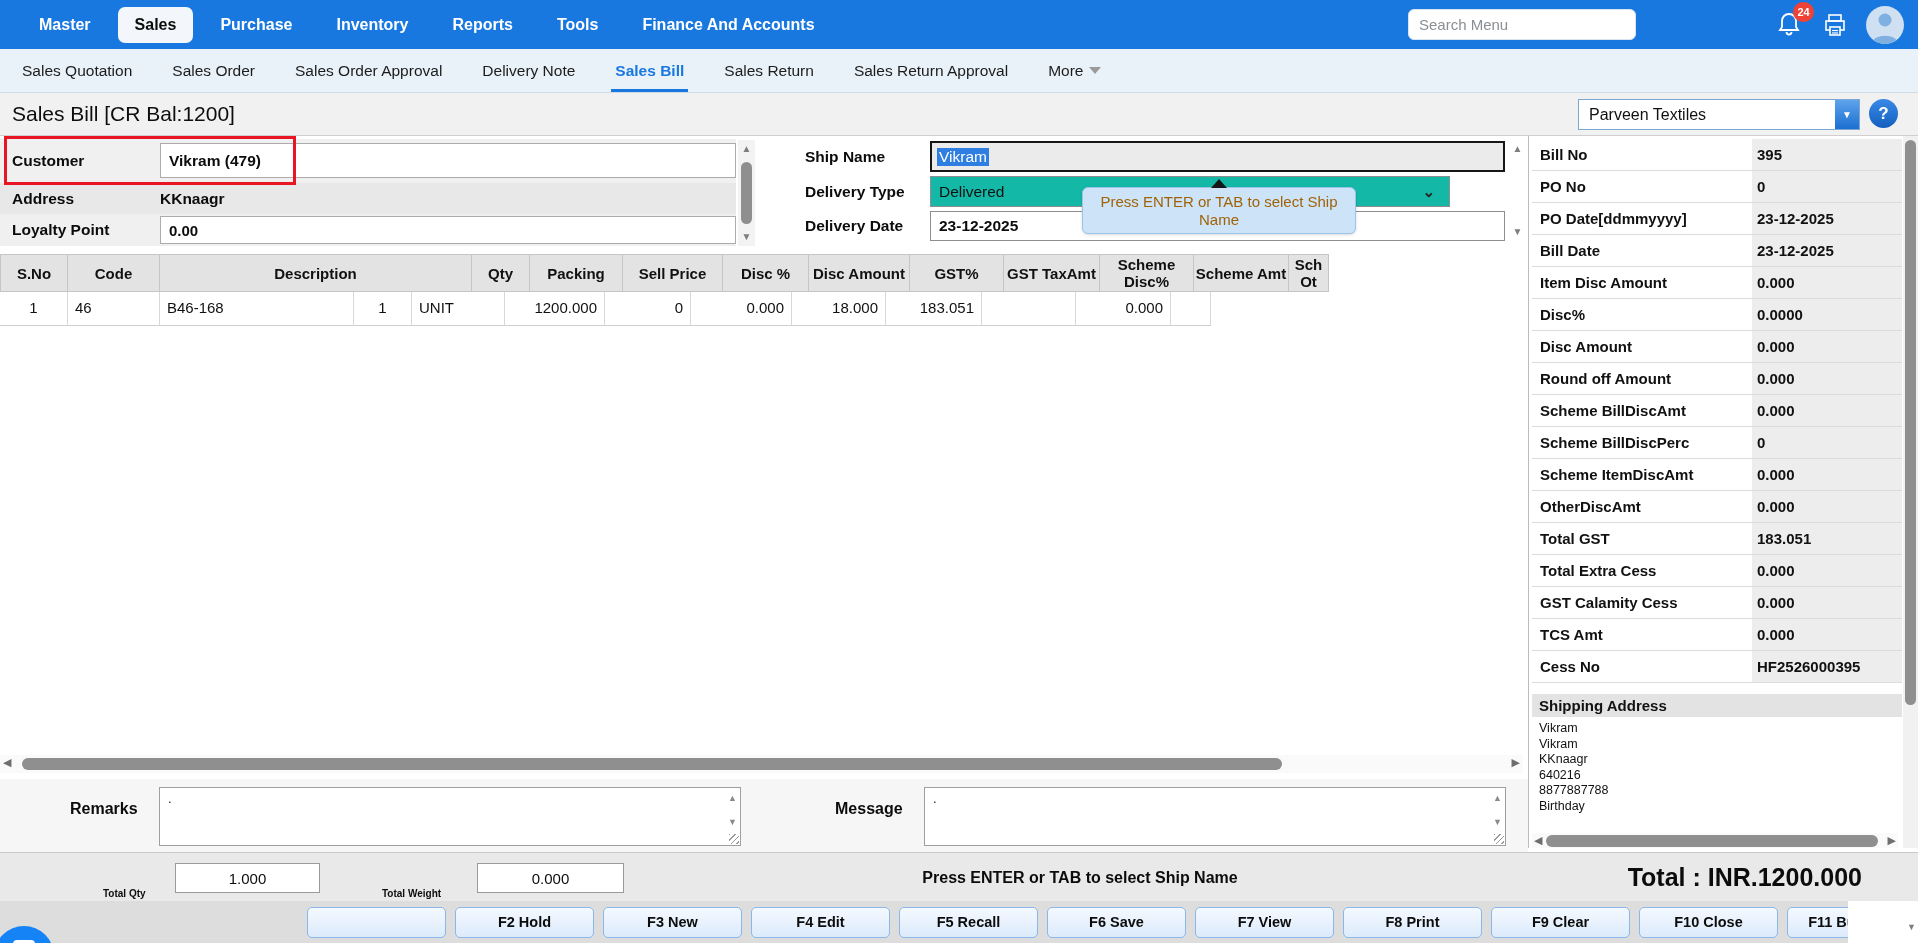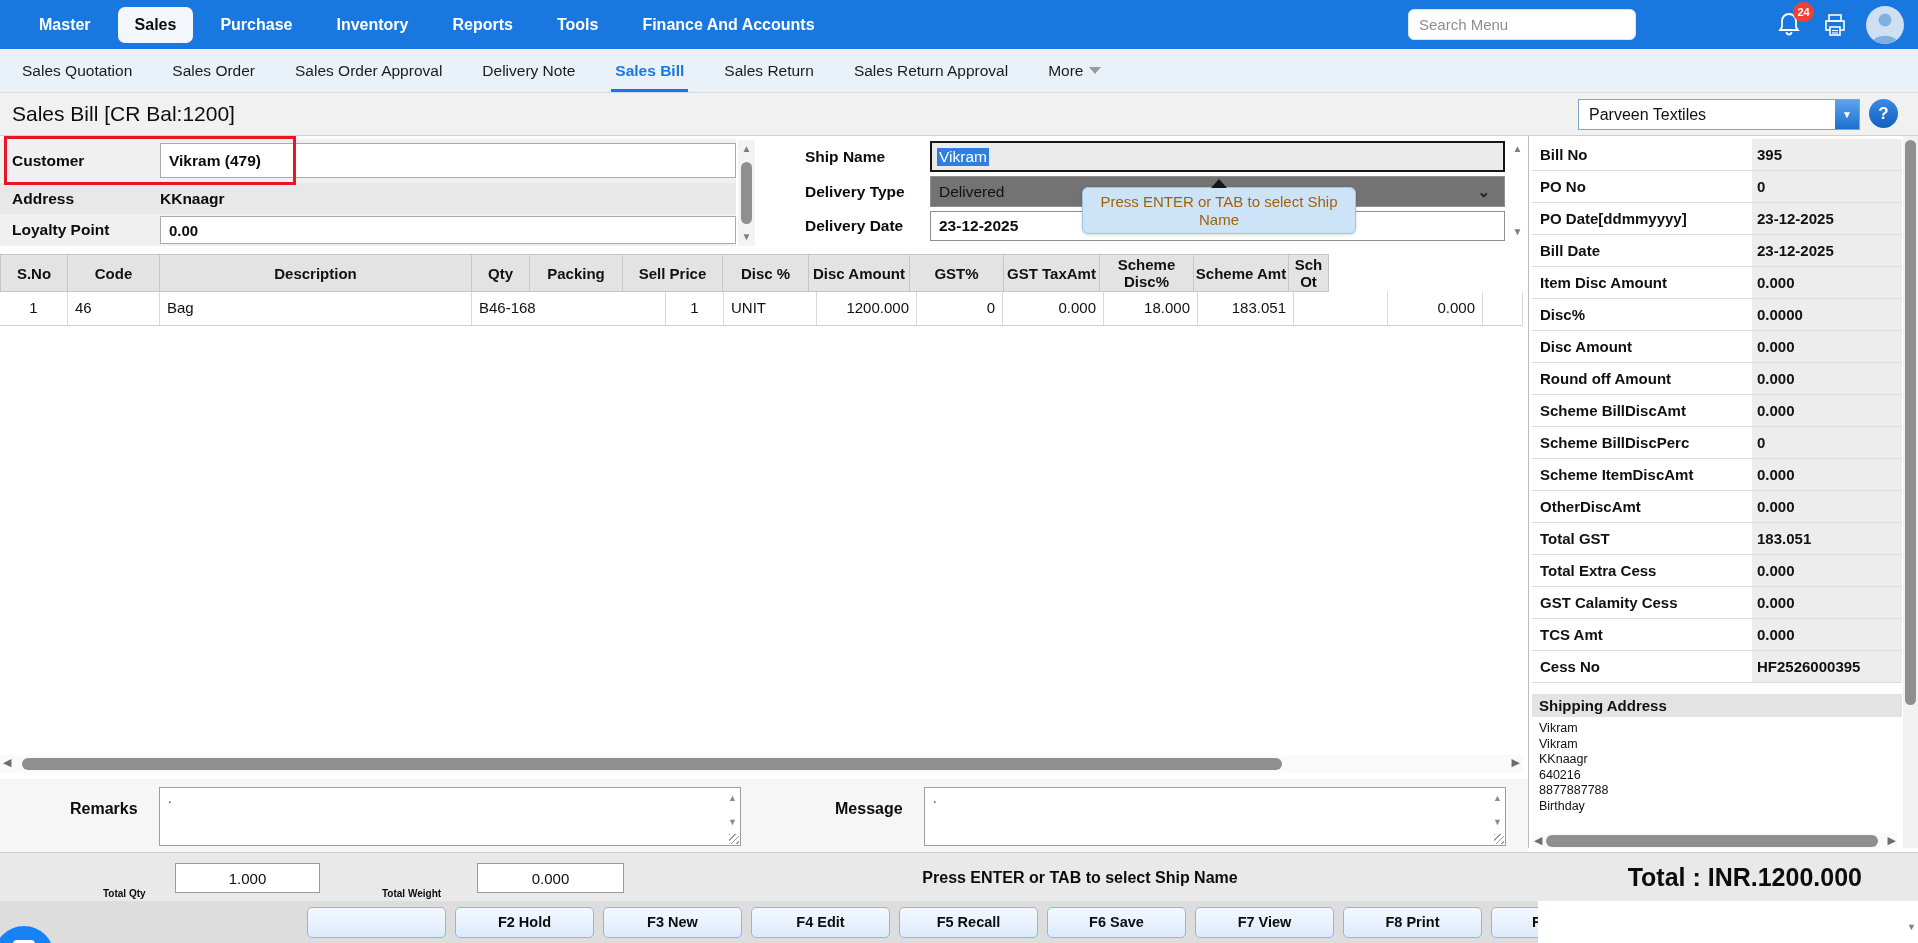--- a/index.html
+++ b/index.html
@@ -52,21 +52,21 @@
   .vscroll { position:absolute; width:17px; background:#f3f3f3; }
   .vs-left { left:738px; top:140px; height:106px; }
   .vs-ship { left:1509px; top:140px; height:101px; background:transparent; }
   .arrow { position:absolute; left:0; width:17px; text-align:center; font-size:10px; color:#7e7e7e; line-height:14px; cursor:pointer; }
   .vthumb { position:absolute; left:3px; width:11px; border-radius:6px; background:#8f8f8f; cursor:pointer; }
 
   
   .ship-label { position:absolute; left:805px; font-weight:700; font-size:15.5px; color:#0c0c0c; }
   .ship-name-input { position:absolute; left:930px; top:141px; width:575px; height:31px; background:#ebebeb; border:2px solid #161616; display:flex; align-items:center; padding-left:5px; cursor:text; }
   .sel-text { background:#2e7fe1; color:#fff; font-size:15.5px; padding:0 2px; }
-  .delivery-select { position:absolute; left:930px; top:176px; width:575px; height:31px; background:#737373; border:1px solid #8e8e8e; display:flex; align-items:center; cursor:pointer; }
+  .delivery-select { position:absolute; left:930px; top:176px; width:520px; height:31px; background:#14b8a6; border:1px solid #8e8e8e; display:flex; align-items:center; cursor:pointer; }
   .delivery-select .dval { flex:1; font-size:15.5px; padding-left:8px; color:#111; }
   .sel-chevron { margin-right:14px; font-size:15px; color:#222; font-weight:700; }
   .date-input { position:absolute; left:930px; top:211px; width:575px; height:30px; background:#fff; border:1px solid #8e8e8e; font-weight:700; font-size:15.5px; padding:0 8px; font-family:"Liberation Sans",sans-serif; color:#0c0c0c; }
 
   
   .tooltip { position:absolute; left:1082px; top:187px; width:274px; height:47px; background:#cde4f8; border:1px solid #9cc4ea; border-radius:6px; z-index:10; display:flex; flex-direction:column; align-items:center; justify-content:center; box-shadow:0 1px 3px rgba(0,0,0,.15); }
   .tooltip .tt-line { font-size:15px; color:#a16207; line-height:18px; }
   .tt-arrow { position:absolute; left:128px; top:-9px; width:0; height:0; border-left:8px solid transparent; border-right:8px solid transparent; border-bottom:9px solid #161616; }
 
   
@@ -103,21 +103,21 @@
   .grip { position:absolute; right:1px; bottom:1px; width:10px; height:10px; background:repeating-linear-gradient(135deg,#9a9a9a 0 1px,transparent 1px 4px); cursor:nwse-resize; }
 
   
   .totals-bar { position:absolute; left:0; top:852px; width:1918px; height:49px; background:#e9e9e9; border-top:1px solid #c9c9c9; }
   .tb-label { position:absolute; top:16px; height:49px; display:flex; align-items:center; font-weight:700; font-size:10px; color:#0c0c0c; }
   .tb-input { position:absolute; top:10px; height:30px; background:#fff; border:1px solid #9a9a9a; text-align:center; font-size:15px; font-family:"Liberation Sans",sans-serif; color:#0c0c0c; }
   .status-text { position:absolute; left:880px; top:0; width:400px; height:49px; display:flex; align-items:center; justify-content:center; font-weight:700; font-size:16px; color:#0c0c0c; }
   .grand-total { position:absolute; right:56px; top:0; height:49px; display:flex; align-items:center; font-weight:700; font-size:25px; color:#0c0c0c; }
 
   
-  .btnbar { position:absolute; left:0; top:901px; width:1538px; height:42px; background:#dddddd; display:flex; align-items:center; padding-left:307px; gap:9px; overflow:hidden; }
+  .btnbar { position:absolute; left:0; top:901px; width:1848px; height:42px; background:#dddddd; display:flex; align-items:center; padding-left:307px; gap:9px; overflow:hidden; }
   .fn-btn { width:139px; height:31px; flex-shrink:0; border:1px solid #8ab8ea; border-radius:5px; background:linear-gradient(#f4f9ff,#dceafb); font-weight:700; font-size:14.5px; color:#0c0c0c; cursor:pointer; font-family:"Liberation Sans",sans-serif; }
   .btnbar-scrollhint { position:absolute; right:2px; top:922px; font-size:9px; color:#7e7e7e; }
 
   
   .chat-widget { position:absolute; left:-6px; top:926px; width:60px; height:60px; border-radius:50%; background:#1583f5; cursor:pointer; display:flex; align-items:flex-start; justify-content:center; }
   .chat-glyph { margin-top:14px; width:22px; height:14px; border-radius:4px; background:#fff; }
 </style>
 </head>
 <body>
 
@@ -238,21 +238,20 @@
       <div class="th" style="width: 101px;">Disc Amount</div>
       <div class="th" style="width: 94px;">GST%</div>
       <div class="th" style="width: 96px;">GST TaxAmt</div>
       <div class="th" style="width: 94px;">Scheme Disc%</div>
       <div class="th" style="width: 95px;">Scheme Amt</div>
       <div class="th" style="width: 40px;">Sch Ot</div>
     </div>
   <div class="items-body" id="items-row">
       <div class="td" style="width: 68px; text-align: center;">1</div>
       <div class="td" style="width: 92px; text-align: left;">46</div>
-      <div class="td" style="width: 312px; text-align: left;">Bag</div>
       <div class="td" style="width: 194px; text-align: left;">B46-168</div>
       <div class="td" style="width: 58px; text-align: center;">1</div>
       <div class="td" style="width: 93px; text-align: left;">UNIT</div>
       <div class="td" style="width: 100px; text-align: right;">1200.000</div>
       <div class="td" style="width: 86px; text-align: right;">0</div>
       <div class="td" style="width: 101px; text-align: right;">0.000</div>
       <div class="td" style="width: 94px; text-align: right;">18.000</div>
       <div class="td" style="width: 96px; text-align: right;">183.051</div>
       <div class="td" style="width: 94px; text-align: right;"></div>
       <div class="td" style="width: 95px; text-align: right;">0.000</div>

